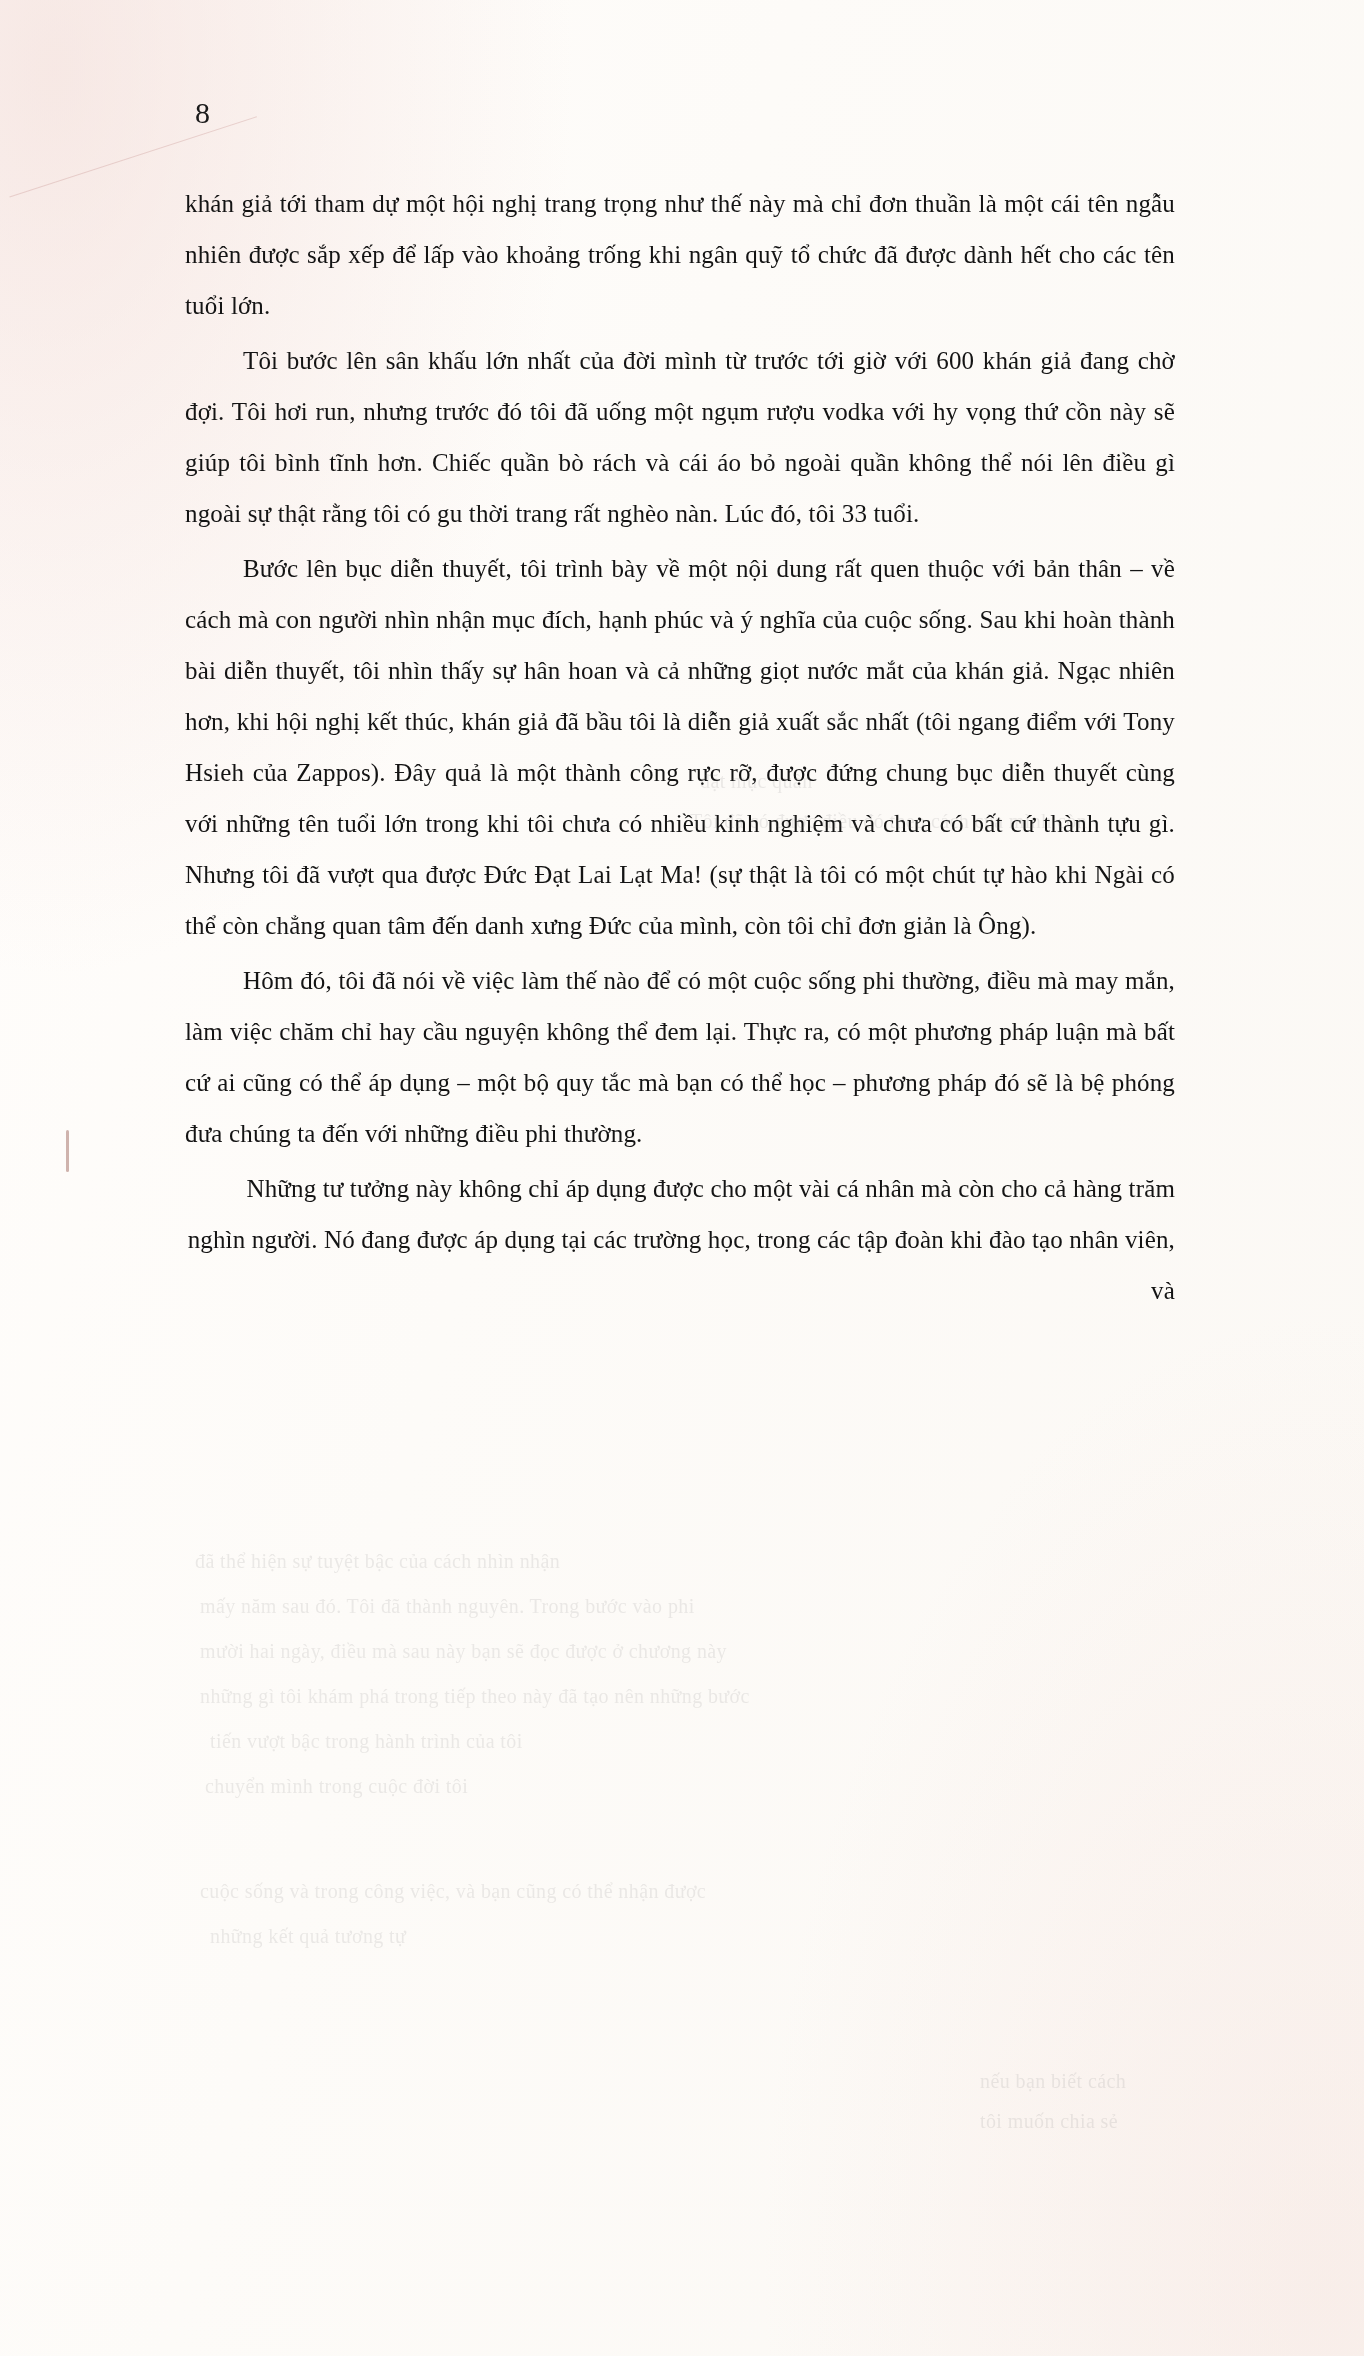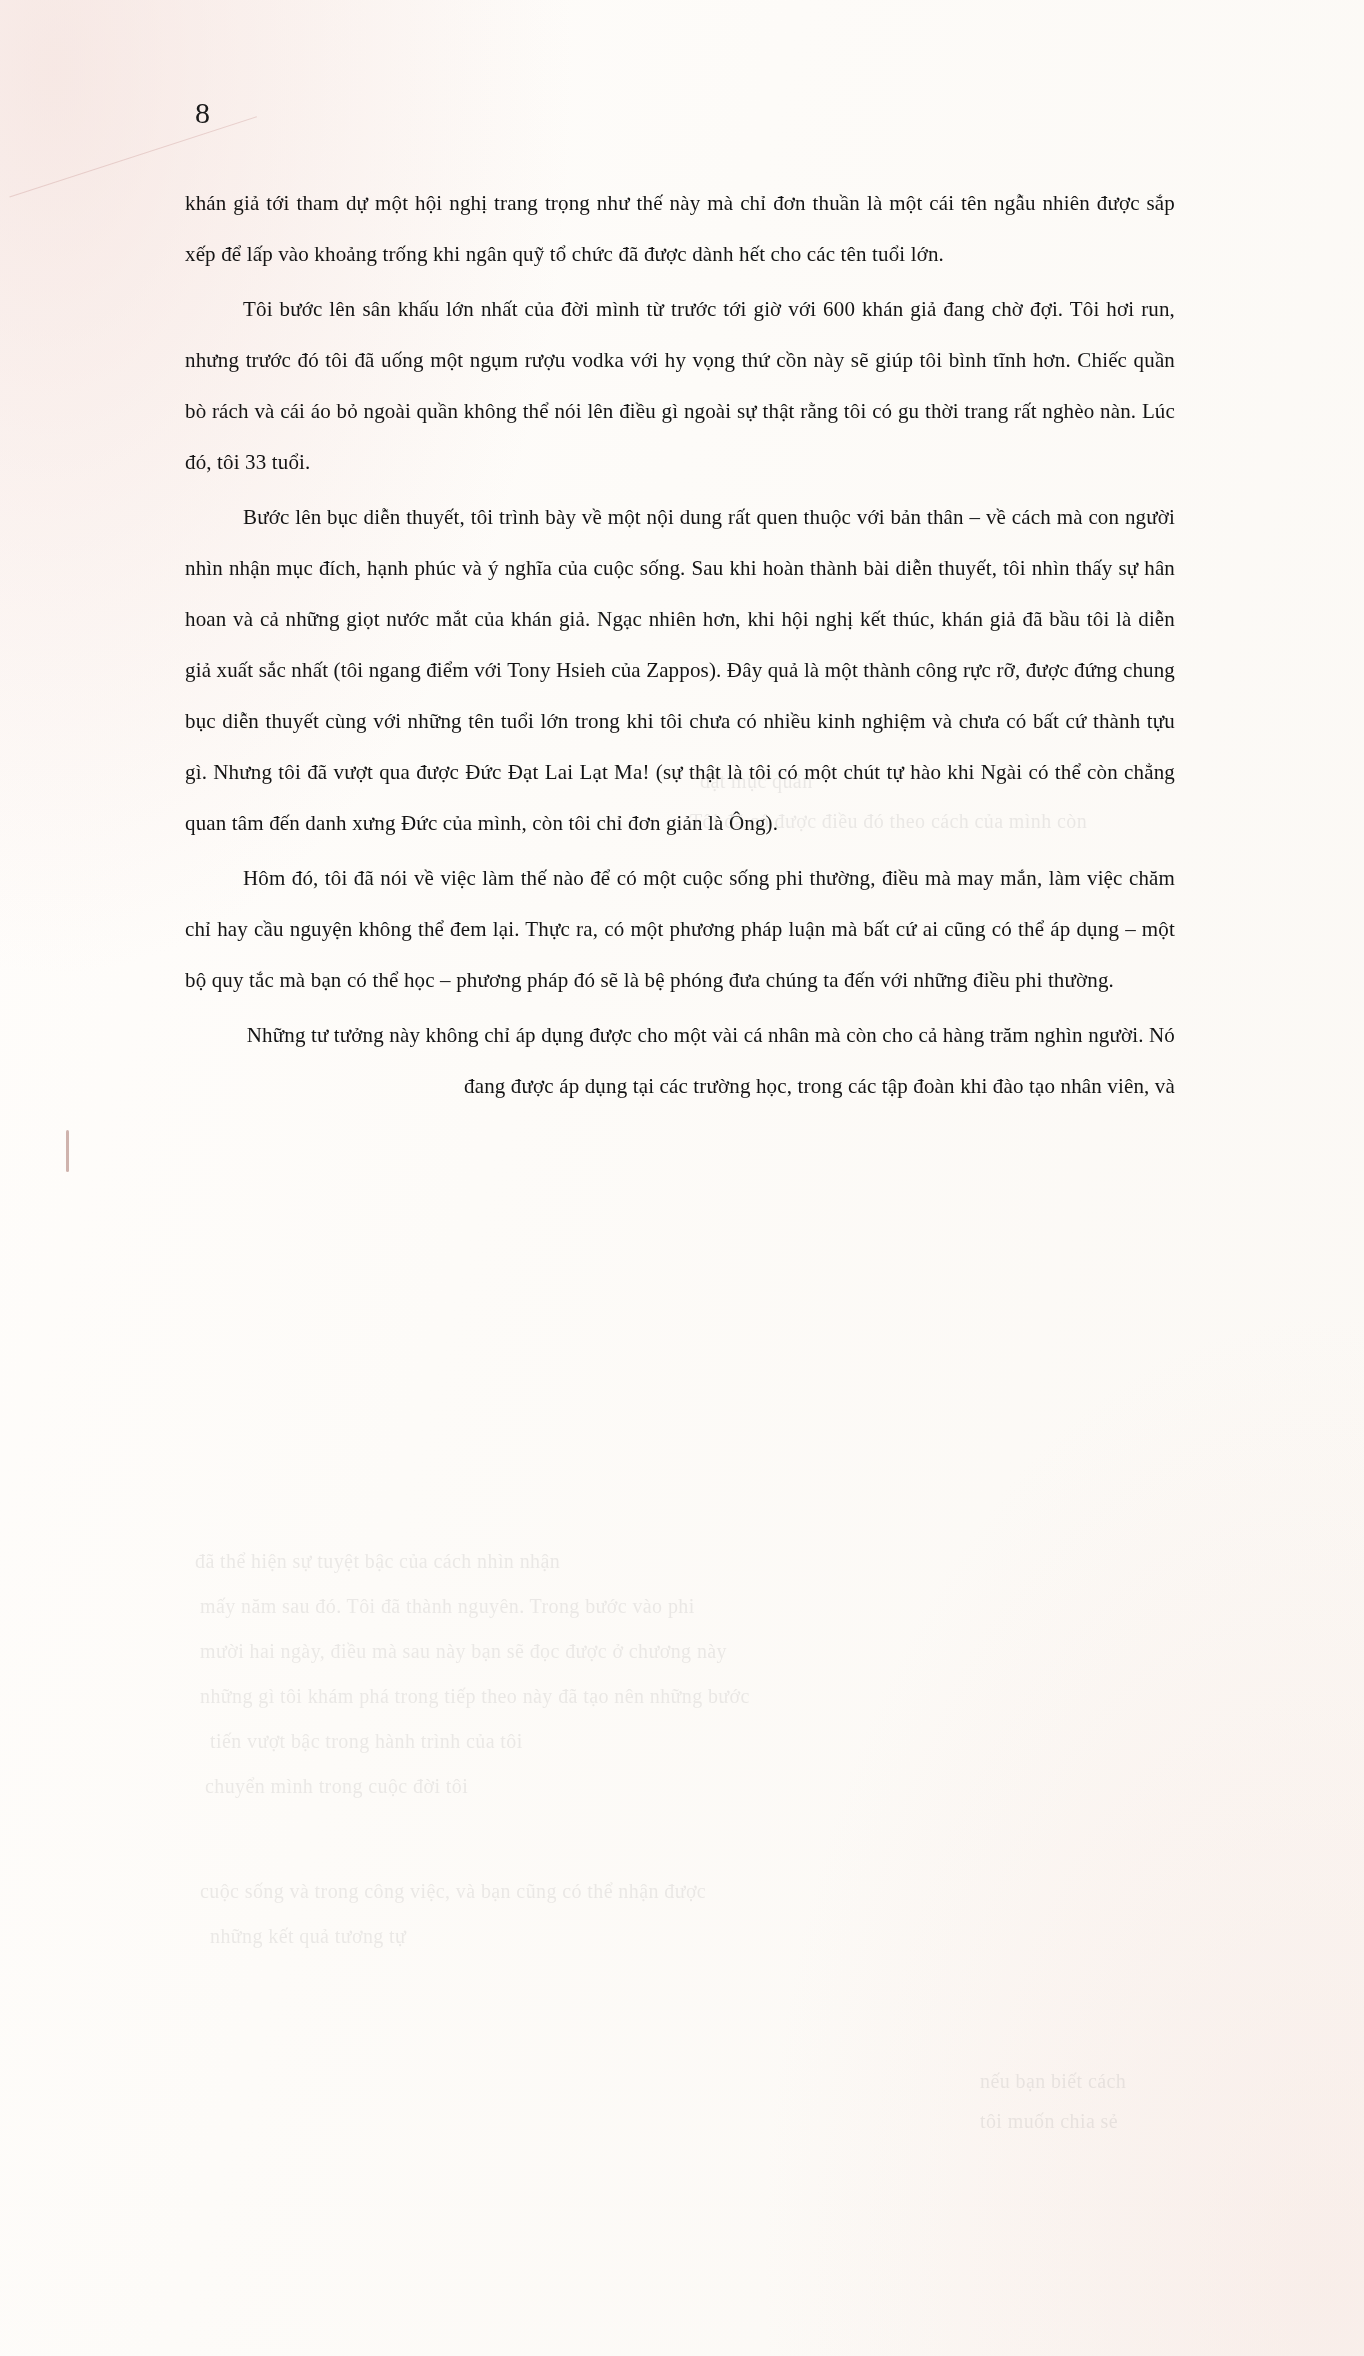--- a/index.html
+++ b/index.html
@@ -89,21 +89,21 @@
   }
 
   .body-text {
     position: absolute;
     top: 178px;
     left: 185px;
     width: 990px;
   }
   .body-text p {
     margin: 0 0 4px 0;
-    font-size: 21px;
+    font-size: 25px;
     line-height: 51px;
     text-align: justify;
     text-justify: inter-word;
     color: #141414;
     font-family: "Liberation Serif", serif;
     letter-spacing: 0.15px;
   }
   .body-text p.indent {
     text-indent: 58px;
   }

